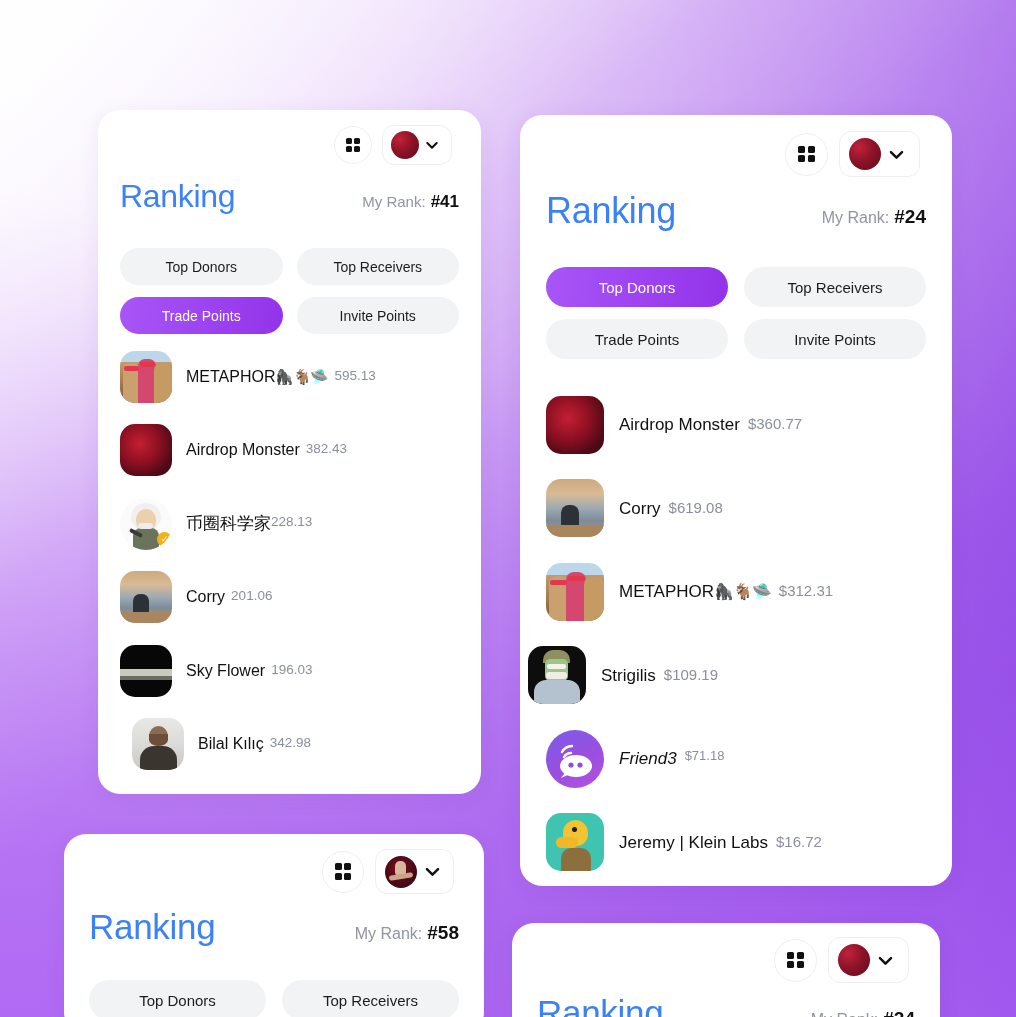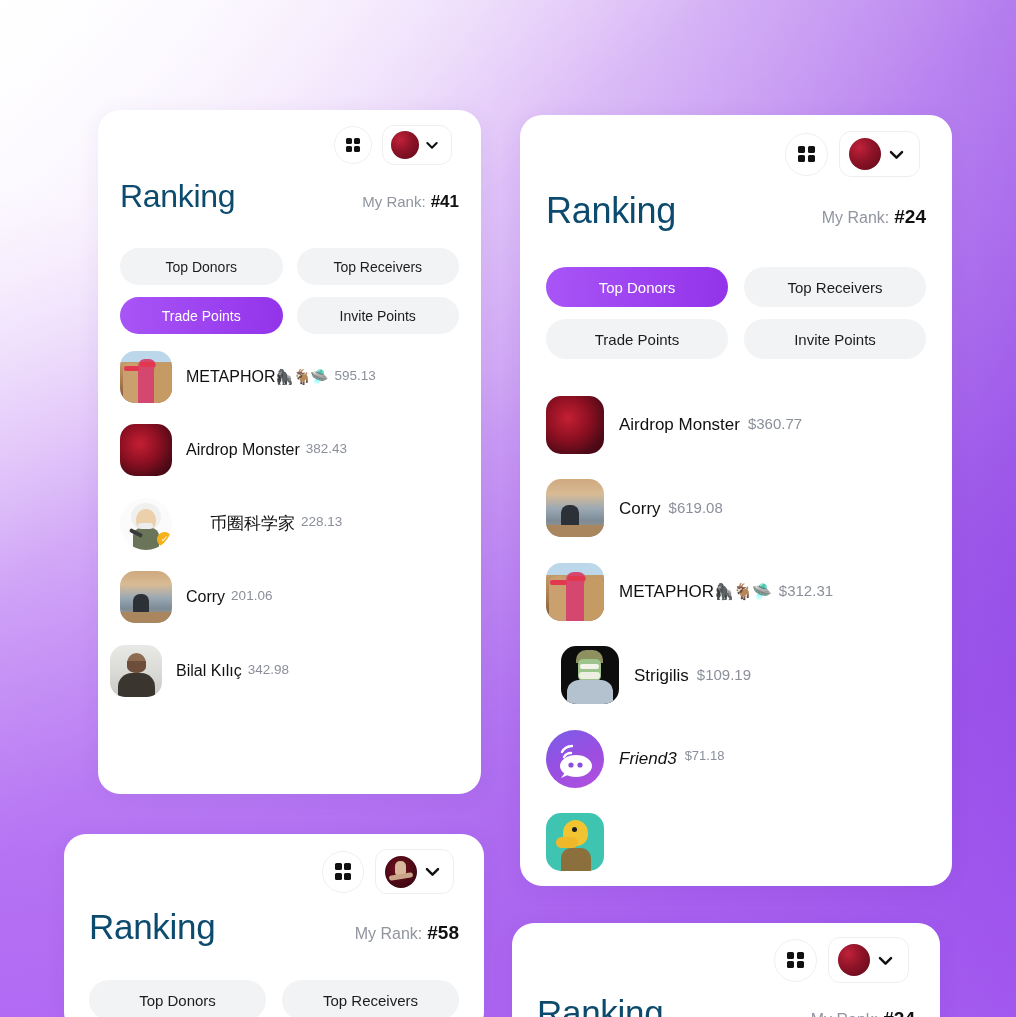--- a/index.html
+++ b/index.html
@@ -58,21 +58,21 @@
   .avatar-circle {
     border-radius: 50%;
     overflow: hidden;
     flex: none;
     position: relative;
   }
   .chev { display:block; }
 
   
   .title-row { position: absolute; display: flex; align-items: baseline; justify-content: space-between; }
-  .page-title { color: #0c4a6e; font-weight: 400; letter-spacing: -0.3px; line-height: 1; }
+  .page-title { color: #3b82f6; font-weight: 400; letter-spacing: -0.3px; line-height: 1; }
   .rank-wrap { display: flex; align-items: baseline; gap: 5px; white-space: nowrap; }
   .rank-label { color: #9095a0; }
   .rank-value { color: #111; font-weight: 700; }
 
   
   .pills { position: absolute; display: grid; grid-template-columns: 1fr 1fr; }
   .pill {
     background: #f2f3f5;
     color: #1c1c1e;
     border-radius: 999px;
@@ -182,40 +182,50 @@
 
       <div class="rank-row" style="height:73.5px;padding-left:22px;gap:14px;">
         <span class="rank-av round" style="width:52px;height:52px;background:#fbfbfb;">
           <span style="position:absolute;left:11px;top:5px;width:30px;height:28px;background:#f0f0ef;border-radius:50%;"></span>
           <span style="position:absolute;left:16px;top:11px;width:20px;height:22px;background:#eccfab;border-radius:50% 50% 45% 45%;"></span>
           <span style="position:absolute;left:13px;top:30px;width:26px;height:22px;background:#6a7458;border-radius:8px 8px 0 0;"></span>
           <span style="position:absolute;left:18px;top:25px;width:15px;height:6px;background:#ededed;border-radius:3px;"></span>
           <span style="position:absolute;left:9px;top:33px;width:14px;height:4px;background:#3a3a3a;border-radius:2px;transform:rotate(28deg);"></span>
           <span class="verif-badge" style="width:15px;height:15px;right:0;bottom:3px;font-size:9px;">✓</span>
         </span>
-        <span class="rank-txt" style="gap:6px;margin-left:24px;">
+        <span class="rank-txt" style="">
           <span class="rank-name" style="font-size:17px;">币圈科学家</span>
           <span class="rank-score" style="font-size:13.5px;">228.13</span>
         </span>
       </div>
 
       <div class="rank-row" style="height:73.5px;padding-left:22px;gap:14px;">
         <span class="rank-av" style="width:52px;height:52px;background:
               linear-gradient(180deg,#cfa97e 0%,#d8bb95 26%,#9aa8b4 52%,#7d8b97 72%,#b79a77 100%);">
           <span style="position:absolute;left:13px;top:23px;width:16px;height:20px;background:#2c3138;border-radius:7px 7px 3px 3px;"></span>
           <span style="position:absolute;left:0;bottom:0;width:52px;height:11px;background:#a9865e;"></span>
         </span>
         <span class="rank-txt" style="gap:6px;">
           <span class="rank-name" style="font-size:16px;">Corry</span>
           <span class="rank-score" style="font-size:13.5px;">201.06</span>
         </span>
       </div>
 
-
-      <div class="rank-row" style="height:73.5px;padding-left:12px;gap:14px;">
+      <div class="rank-row" style="height:73.5px;padding-left:22px;gap:14px;">
+        <span class="rank-av" style="width:52px;height:52px;background:#070707;">
+          <span style="position:absolute;left:0;top:24px;width:52px;height:7px;background:#c8cbbd;"></span>
+          <span style="position:absolute;left:0;top:31px;width:52px;height:4px;background:#6a6f60;"></span>
+        </span>
+        <span class="rank-txt" style="gap:6px;">
+          <span class="rank-name" style="font-size:16px;">Sky Flower</span>
+          <span class="rank-score" style="font-size:13.5px;">196.03</span>
+        </span>
+      </div>
+
+      <div class="rank-row" style="height:73.5px;padding-left:34px;gap:14px;">
         <span class="rank-av" style="width:52px;height:52px;background:linear-gradient(180deg,#e8e8e6 0%,#dcdcd8 45%,#c9c8c4 100%);">
           <span style="position:absolute;left:17px;top:8px;width:19px;height:20px;background:#8d6b52;border-radius:50%;"></span>
           <span style="position:absolute;left:17px;top:16px;width:19px;height:12px;background:#6d4e3a;border-radius:0 0 50% 50%;"></span>
           <span style="position:absolute;left:8px;top:28px;width:37px;height:24px;background:#3b352f;border-radius:14px 14px 0 0;"></span>
         </span>
         <span class="rank-txt" style="gap:6px;">
           <span class="rank-name" style="font-size:16px;">Bilal Kılıç</span>
           <span class="rank-score" style="font-size:13.5px;">342.98</span>
         </span>
       </div>
@@ -293,21 +303,21 @@
           <span style="position:absolute;left:22px;top:13px;width:17px;height:5px;background:#e2384f;border-radius:2px;"></span>
         </span>
         <span class="rank-txt" style="gap:8px;">
           <span class="rank-name" style="font-size:17px;">
             <span>METAPHOR</span><span class="emoji" style="font-size:16px;">🦍🐐🛸</span>
           </span>
           <span class="rank-score" style="font-size:15px;">$312.31</span>
         </span>
       </div>
 
-      <div class="rank-row" style="height:83.5px;padding-left:41px;gap:15px;">
+      <div class="rank-row" style="height:83.5px;padding-left:8px;gap:15px;">
         <span class="rank-av" style="width:58px;height:58px;background:#0d0d0d;">
           <span style="position:absolute;left:15px;top:4px;width:27px;height:13px;background:#8e9060;border-radius:10px 10px 0 0;"></span>
           <span style="position:absolute;left:17px;top:13px;width:23px;height:22px;background:#9dc48c;border-radius:5px;"></span>
           <span style="position:absolute;left:19px;top:18px;width:19px;height:5px;background:#f3f3ea;border-radius:2px;"></span>
           <span style="position:absolute;left:18px;top:26px;width:21px;height:7px;background:#efeee3;border-radius:3px;"></span>
           <span style="position:absolute;left:6px;top:34px;width:46px;height:24px;background:#b4c2cf;border-radius:12px 12px 0 0;"></span>
         </span>
         <span class="rank-txt" style="gap:8px;">
           <span class="rank-name" style="font-size:17px;">Strigilis</span>
           <span class="rank-score" style="font-size:15px;">$109.19</span>
@@ -331,20 +341,24 @@
         </span>
       </div>
 
       <div class="rank-row" style="height:83.5px;padding-left:26px;gap:15px;">
         <span class="rank-av" style="width:58px;height:58px;background:#3ec4b0;">
           <span style="position:absolute;left:17px;top:7px;width:25px;height:26px;background:#f2c431;border-radius:50% 50% 45% 45%;"></span>
           <span style="position:absolute;left:10px;top:24px;width:22px;height:11px;background:#efb82a;border-radius:7px;"></span>
           <span style="position:absolute;left:26px;top:14px;width:5px;height:5px;background:#1d1d1d;border-radius:50%;"></span>
           <span style="position:absolute;left:15px;top:35px;width:30px;height:23px;background:#8b6f3c;border-radius:10px 10px 0 0;"></span>
         </span>
+        <span class="rank-txt" style="gap:8px;">
+          <span class="rank-name" style="font-size:17px;">Jeremy | Klein Labs</span>
+          <span class="rank-score" style="font-size:15px;">$16.72</span>
+        </span>
       </div>
 
     </div>
   </div>
 </div>
 
 <div class="card" style="left:64px; top:834px; width:420px; height:200px;">
   <div class="card-inner">
 
     <div class="top-controls" style="right:30px; top:15px; gap:11px;">

